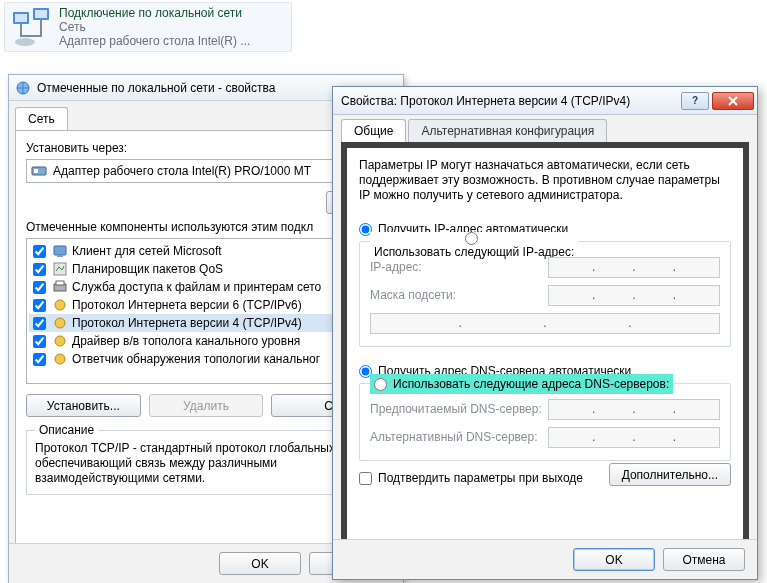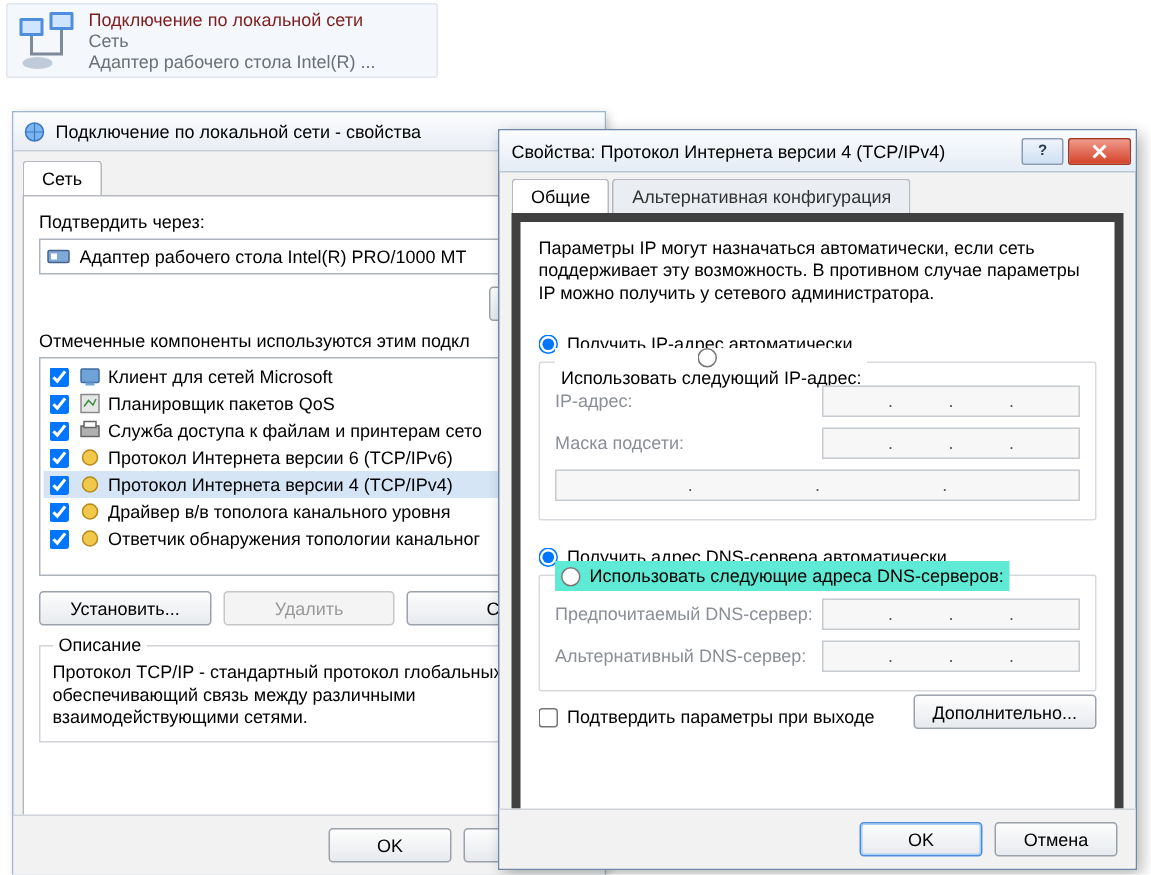--- a/index.html
+++ b/index.html
@@ -23,21 +23,21 @@
     display: flex; align-items: flex-start;
     padding: 3px 6px;
     border-radius: 2px;
   }
   .conn-item .big-icon {
     width: 42px; height: 42px;
     margin-right: 6px;
     display:flex; align-items:center; justify-content:center;
   }
   .conn-item .txt { display:flex; flex-direction:column; line-height:14px; }
-  .conn-item .title { color:#7f1d1d; }
+  .conn-item .title { color:#14532d; }
   .conn-item .sub { color:#6a6f78; }
 
   
   .win-props {
     position:absolute; left:8px; top:74px;
     width:396px; height:510px;
     background:#f2f2f2;
     border:1px solid #9fb6cf;
     box-shadow: 2px 2px 6px rgba(0,0,0,0.2);
   }
@@ -237,28 +237,28 @@
 </div>
 
 <div class="win-props">
   <div class="titlebar">
     <span class="ticon">
       <svg width="16" height="16" viewBox="0 0 16 16">
         <circle cx="8" cy="8" r="6" fill="#7bb6f0" stroke="#3a78c2"></circle>
         <path d="M2 8 H14 M8 2 V14" stroke="#3a78c2" stroke-width="0.8"></path>
       </svg>
     </span>
-    <span class="ttext">Подключение по локальной сети - свойства</span>
+    <span class="ttext">Отмеченные по локальной сети - свойства</span>
   </div>
 
   <div class="tabstrip">
     <div class="tab">Сеть</div>
   </div>
   <div class="tabpanel">
-    <span class="lbl">Подтвердить через:</span>
+    <span class="lbl">Установить через:</span>
     <div class="adapter-box">
       <span class="aicon">
         <svg width="16" height="16" viewBox="0 0 16 16">
           <rect x="1" y="4" width="14" height="8" rx="1" fill="#7fa9d6" stroke="#43638a"></rect>
           <rect x="3" y="6" width="4" height="4" fill="#fff"></rect>
         </svg>
       </span>
       <span class="atext">Адаптер рабочего стола Intel(R) PRO/1000 MT</span>
     </div>
     <div class="btn-row-right">

